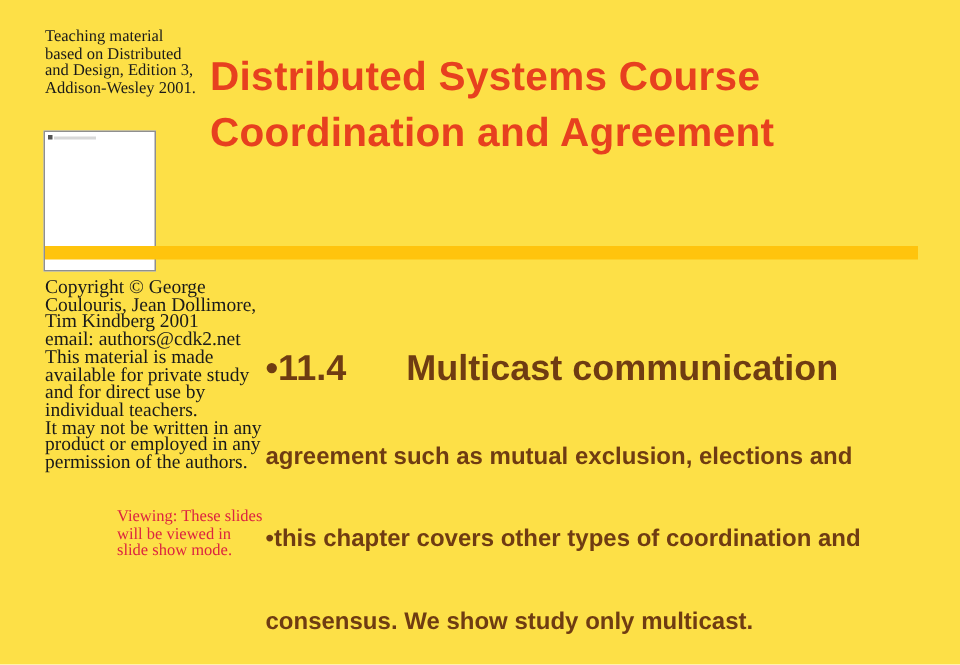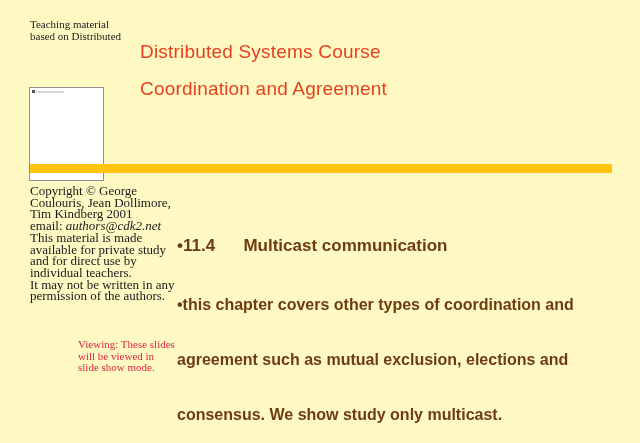--- a/index.html
+++ b/index.html
@@ -4,21 +4,21 @@
 <style>
   html, body {
     margin: 0;
     padding: 0;
     background: #ffffff;
   }
   .slide {
     position: relative;
     width: 640px;
     height: 443px;
-    background: #fef9c3;
+    background: #fde047;
     overflow: hidden;
     font-family: "Liberation Sans", sans-serif;
   }
 
   
   .top-note {
     position: absolute;
     left: 30px;
     top: 19px;
     width: 120px;
@@ -53,23 +53,23 @@
     width: 28px;
     height: 2px;
     background: #d8d8d8;
   }
 
   
   .title-block {
     position: absolute;
     left: 140px;
     top: 33px;
-    font-size: 19px;
+    font-size: 27px;
     line-height: 37px;
-    font-weight: 400;
+    font-weight: 700;
     letter-spacing: 0.2px;
     white-space: nowrap;
   }
 
   
   .divider-bar {
     position: absolute;
     left: 30px;
     top: 164px;
     width: 582px;
@@ -81,21 +81,20 @@
     position: absolute;
     left: 30px;
     top: 185px;
     width: 150px;
     font-family: "Liberation Serif", serif;
     font-size: 13px;
     line-height: 11.7px;
     color: #1a1a1a;
   }
   .copyright-note .email-address {
-    font-style: italic;
   }
 
   
   .viewing-note {
     position: absolute;
     left: 30px;
     top: 339px;
     width: 150px;
     font-family: "Liberation Serif", serif;
     font-size: 11px;
@@ -106,36 +105,38 @@
   
   .main-content {
     position: absolute;
     left: 177px;
     top: 197px;
     width: 462px;
     font-weight: bold;
     white-space: pre;
   }
   .main-heading {
-    font-size: 17px;
+    font-size: 24px;
     line-height: 26px;
   }
   .main-line {
     font-size: 16px;
     line-height: 19px;
   }
 </style>
 </head>
 <body>
 
 <div class="slide">
 
   <div class="top-note">
     <div>Teaching material</div>
     <div>based on Distributed</div>
+    <div>and Design, Edition 3,</div>
+    <div>Addison-Wesley 2001.</div>
   </div>
 
   <div class="book-box">
     <span class="corner-mark"></span>
     <span class="corner-smudge"></span>
   </div>
 
   <div class="title-block" style="color: rgb(231, 64, 31);">
     <div>Distributed Systems Course</div>
     <div>Coordination and Agreement</div>
@@ -146,33 +147,34 @@
   <div class="copyright-note">
     <div>Copyright © George</div>
     <div>Coulouris, Jean Dollimore,</div>
     <div>Tim Kindberg 2001</div>
     <div><span>email: </span><span class="email-address">authors@cdk2.net</span></div>
     <div>This material is made</div>
     <div>available for private study</div>
     <div>and for direct use by</div>
     <div>individual teachers.</div>
     <div>It may not be written in any</div>
+    <div>product or employed in any</div>
     <div>permission of the authors.</div>
   </div>
 
   <div class="viewing-note" style="color: rgb(220, 36, 64);">
     <div>Viewing: These slides</div>
     <div>will be viewed in</div>
     <div>slide show mode.</div>
   </div>
 
   <div class="main-content" style="color: rgb(111, 60, 18);">
     <div class="main-heading">•11.4      Multicast communication</div>
+    <div class="main-line">agreement such as mutual exclusion, elections and</div>
     <div class="main-line">•this chapter covers other types of coordination and</div>
-    <div class="main-line">agreement such as mutual exclusion, elections and</div>
     <div class="main-line">consensus. We show study only multicast.</div>
     
     
     
     
     
   </div>
 
 </div>
 

